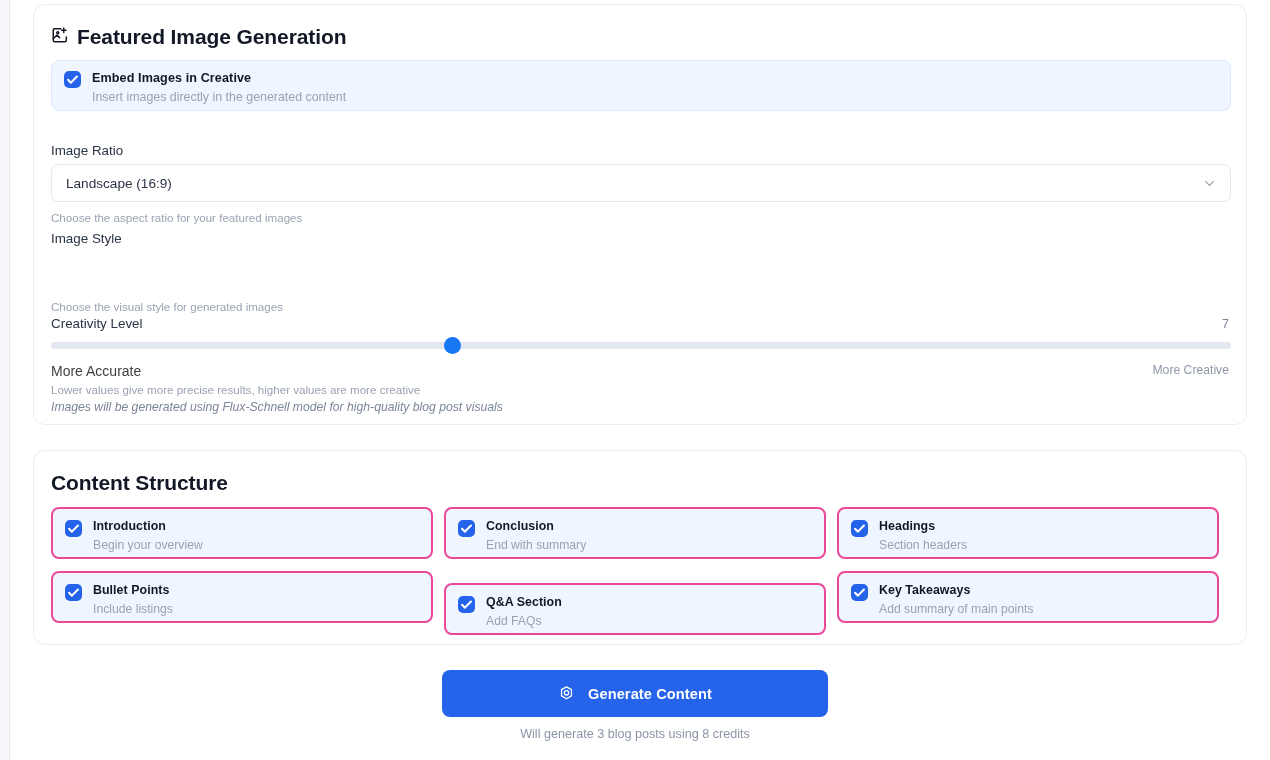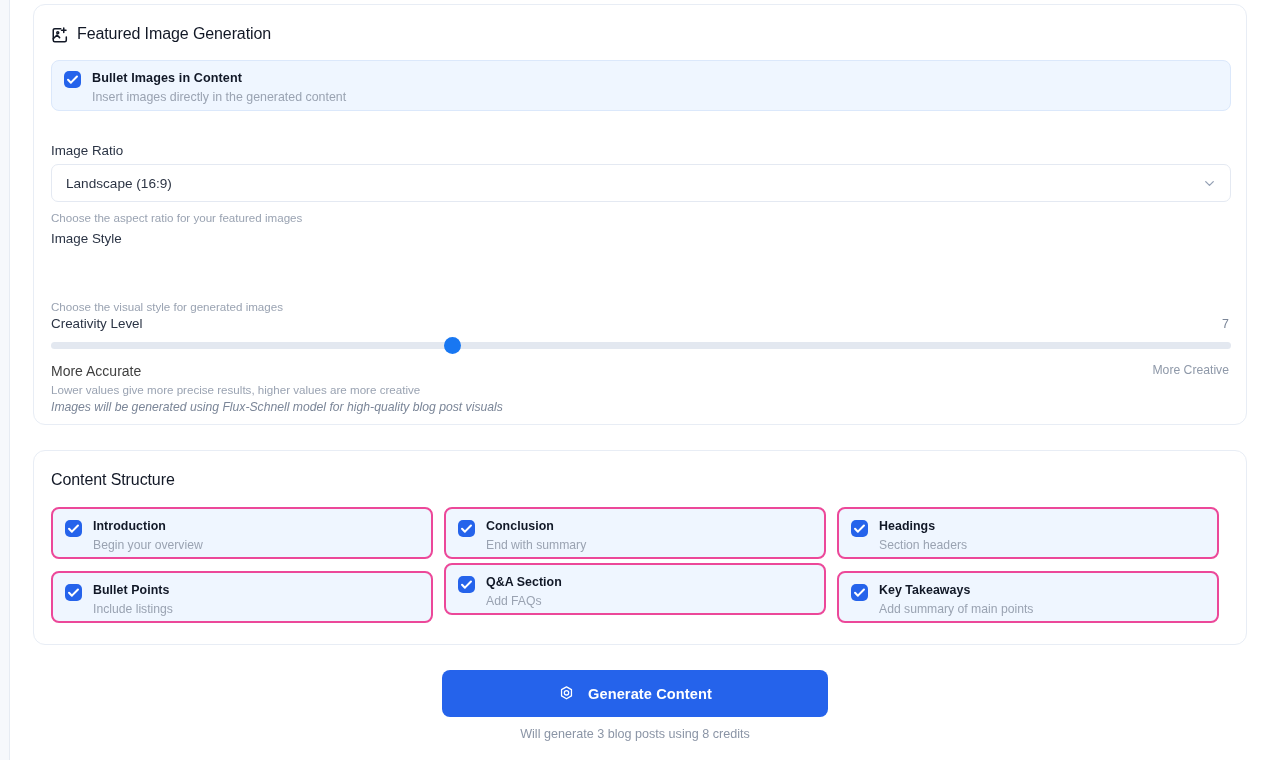--- a/index.html
+++ b/index.html
@@ -42,22 +42,22 @@
     left: 22px; top: 4px;
     width: 1214px; height: 421px;
   }
   #card-structure {
     left: 22px; top: 450px;
     width: 1214px; height: 195px;
   }
   .card-title {
     position: absolute;
     left: 17px;
-    font-size: 16px;
-    font-weight: 400;
+    font-size: 21px;
+    font-weight: 700;
     color: #121826;
     letter-spacing: -0.1px;
   }
   #image-card-title { top: 20px; left: 43px; }
   #image-card-icon {
     position: absolute;
     left: 17px; top: 21px;
     width: 18px; height: 18px;
     color: #121826;
   }
@@ -230,21 +230,21 @@
       </span>
       <div class="card-title" id="image-card-title">Featured Image Generation</div>
 
       <div class="embed-row">
         <span class="cb">
           <svg width="13" height="13" viewBox="0 0 14 14" fill="none" stroke="#ffffff" stroke-width="2.2" stroke-linecap="round" stroke-linejoin="round">
             <path d="M2.2 7.3l3.1 3.1 6.5-6.6"></path>
           </svg>
         </span>
         <div class="embed-texts">
-          <div class="embed-title">Bullet Images in Content</div>
+          <div class="embed-title">Embed Images in Creative</div>
           <div class="embed-sub">Insert images directly in the generated content</div>
         </div>
       </div>
 
       <div class="field-label" style="top:138px">Image Ratio</div>
       <div class="select" style="top:159px">
         <span class="val">Landscape (16:9)</span>
         <span class="chev">
           <svg viewBox="0 0 24 24" width="13" height="13" fill="none" stroke="currentColor" stroke-width="2.4" stroke-linecap="round" stroke-linejoin="round">
             <path d="M5 8.5l7 7 7-7"></path>
@@ -315,21 +315,21 @@
           <svg width="13" height="13" viewBox="0 0 14 14" fill="none" stroke="#ffffff" stroke-width="2.2" stroke-linecap="round" stroke-linejoin="round">
               <path d="M2.2 7.3l3.1 3.1 6.5-6.6"></path>
             </svg>
         </span>
         <div class="opt-texts">
           <div class="opt-title">Bullet Points</div>
           <div class="opt-sub">Include listings</div>
         </div>
       </div>
 
-      <div class="opt" style="left:410px;top:112px">
+      <div class="opt" style="left:410px;top:132px">
         <span class="cb">
           <svg width="13" height="13" viewBox="0 0 14 14" fill="none" stroke="#ffffff" stroke-width="2.2" stroke-linecap="round" stroke-linejoin="round">
               <path d="M2.2 7.3l3.1 3.1 6.5-6.6"></path>
             </svg>
         </span>
         <div class="opt-texts">
           <div class="opt-title">Q&amp;A Section</div>
           <div class="opt-sub">Add FAQs</div>
         </div>
       </div>

